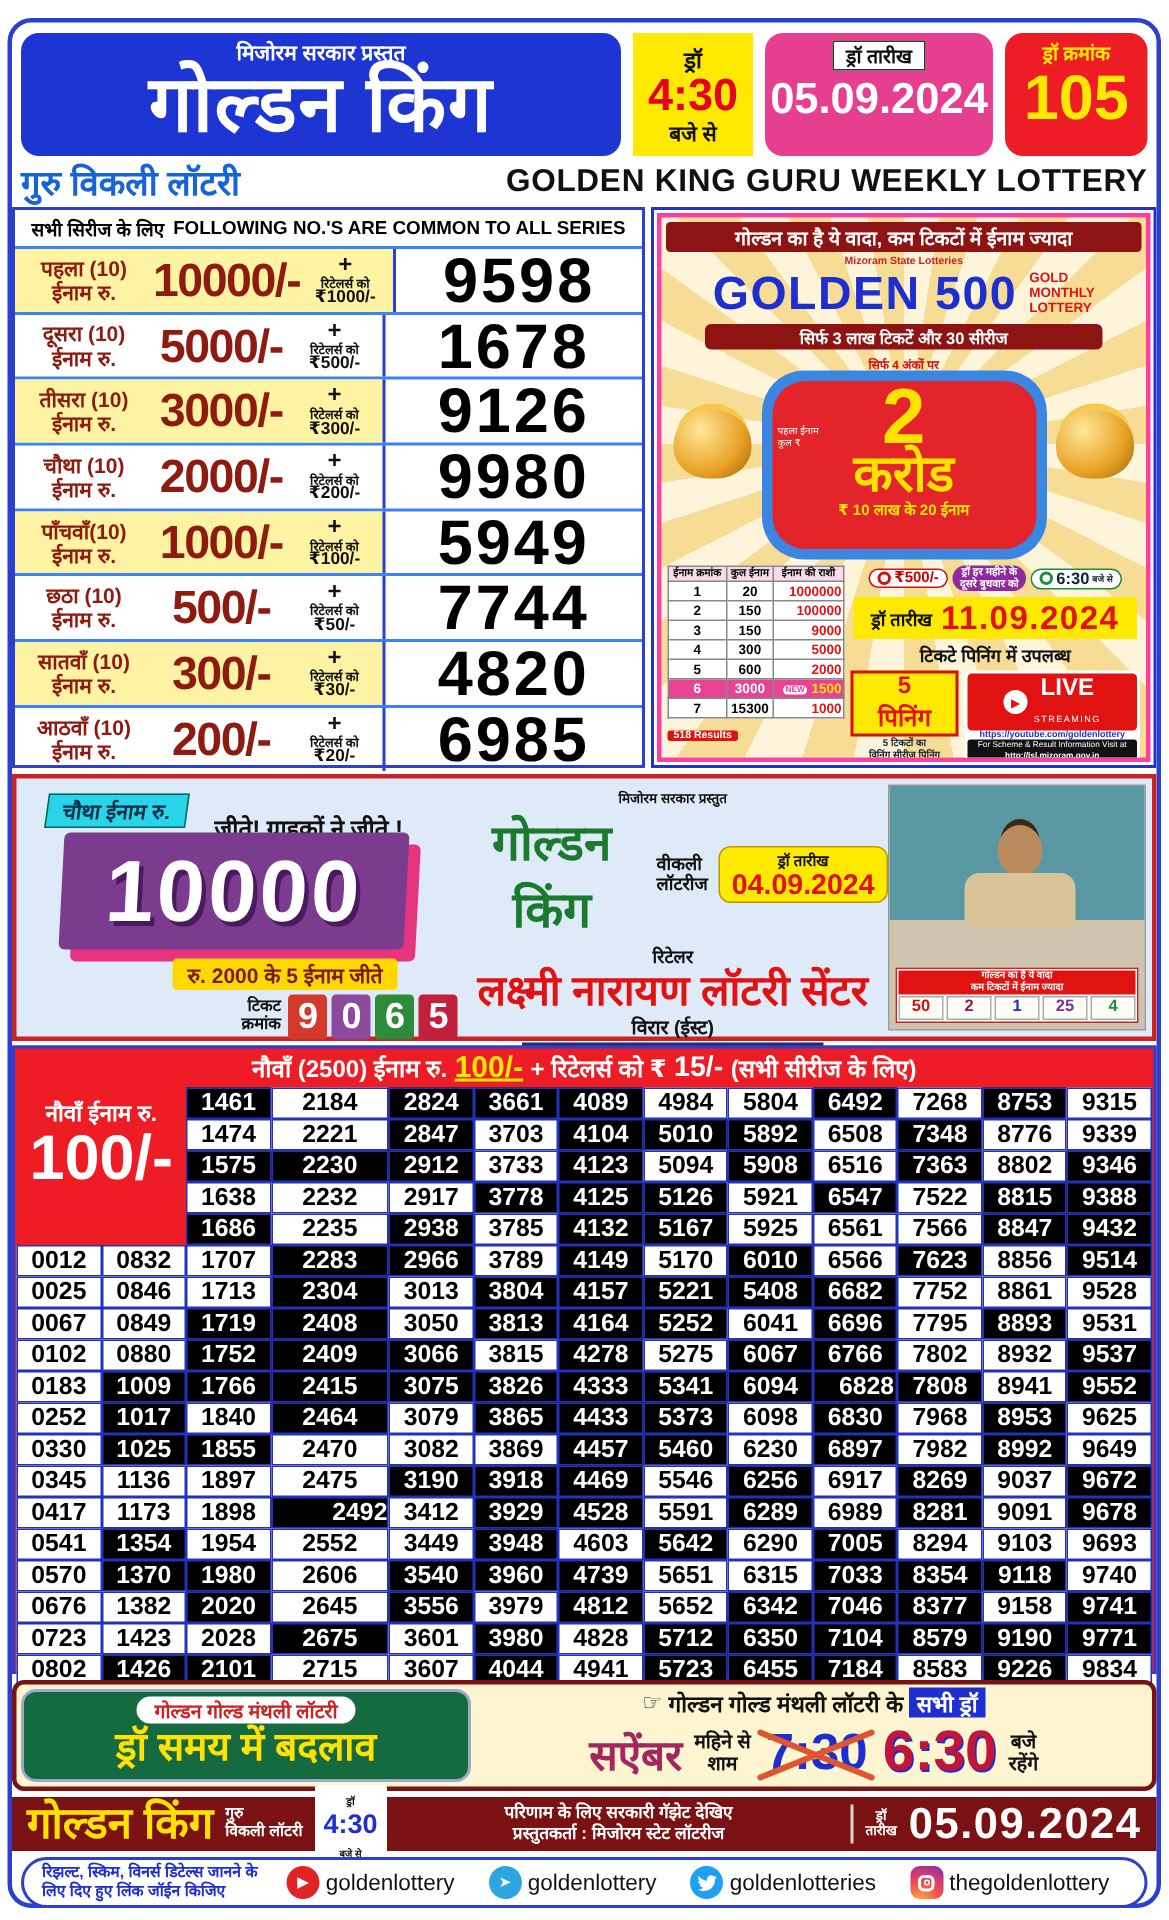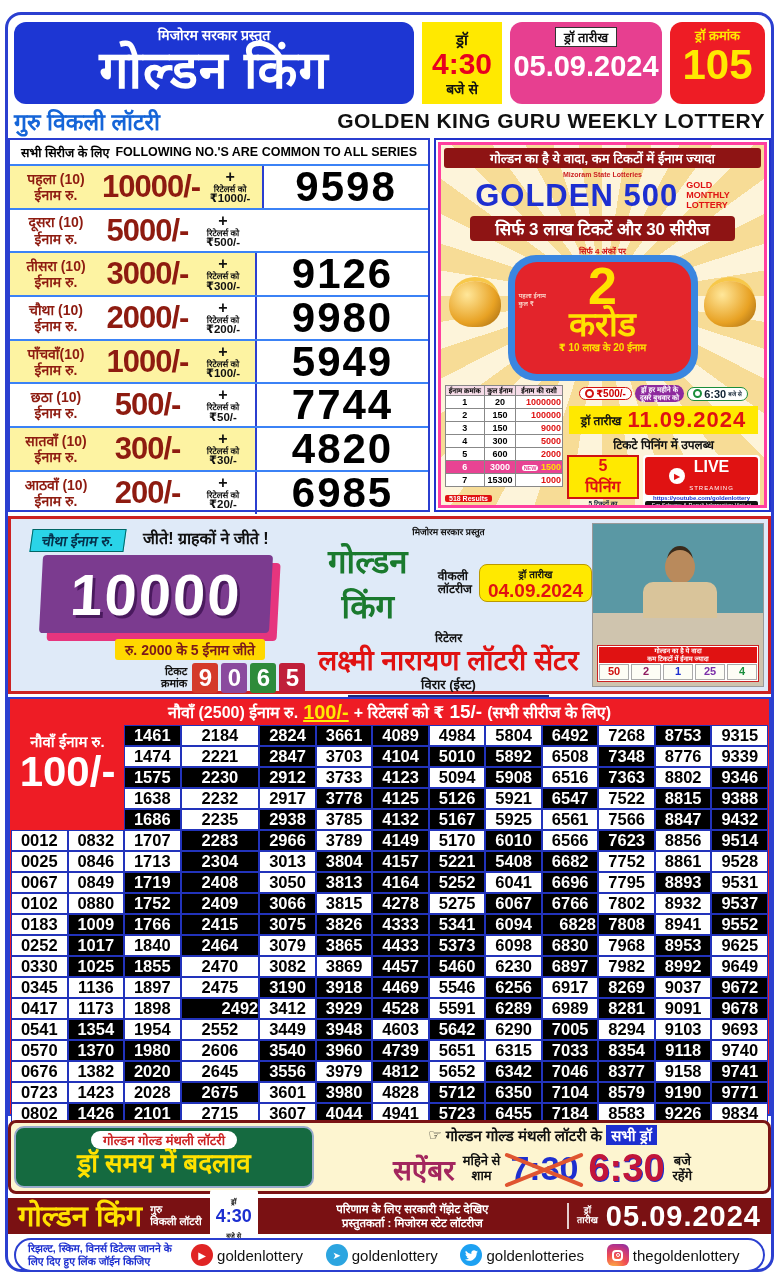--- a/index.html
+++ b/index.html
@@ -42,21 +42,21 @@
 
 
 .ad{position:absolute;left:434px;top:138px;width:337px;height:374px;border:2px solid #2233cc;background:#fff;padding:2px}
 .ad-in{width:100%;height:100%;border:3px solid #ff3fa0;background:
  repeating-conic-gradient(from 0deg at 50% 42%, #fdf4da 0deg 9deg, #f7dc96 9deg 18deg);overflow:hidden;position:relative}
 .ad-tag{margin:3px;background:#8e1414;color:#fff;font-weight:bold;font-size:13px;text-align:center;border-radius:3px;padding:1px 0}
 .ad-state{text-align:center;font-size:7px;color:#c22;font-weight:bold}
 .ad-titlerow{display:flex;justify-content:center;align-items:center;gap:8px}
 .ad-title{color:#1d2fd0;font-weight:bold;font-size:31px;letter-spacing:1px}
 .ad-sub{color:#e01212;font-weight:bold;font-size:9px;line-height:1.1;text-align:left}
-.ad-pill{margin:2px auto;width:82%;background:#8e1414;color:#fff;font-weight:bold;font-size:17px;text-align:center;border-radius:4px;padding:1px 0}
+.ad-pill{margin:2px auto;width:82%;background:#8e1414;color:#fff;font-weight:bold;font-size:11px;text-align:center;border-radius:4px;padding:1px 0}
 .ad-blobzone{position:relative;height:140px}
 .ad-only4{position:absolute;left:50%;transform:translateX(-50%);top:2px;color:#d01212;font-size:8px;font-weight:bold}
 .pot{position:absolute;top:38px;width:52px;height:46px;border-radius:50% 50% 45% 45%;background:radial-gradient(circle at 35% 30%,#ffe79a,#e8a224 60%,#9a6210);box-shadow:0 -6px 0 -2px #f7c84a}
 .pot.l{left:8px}.pot.r{right:8px}
 .blob{position:absolute;left:50%;transform:translateX(-50%);top:12px;width:190px;height:126px;background:#3a86e0;border-radius:28px;padding:7px}
 .blob-in{width:100%;height:100%;background:#e3242b;border-radius:22px;text-align:center;color:#ffe200;position:relative;padding-top:2px}
 .blob-in .two{font-size:52px;font-weight:bold;line-height:.85}
 .blob-in .crore{font-size:34px;font-weight:bold;line-height:.95}
 .blob-in .note{font-size:10px;font-weight:bold}
 .blob-first{position:absolute;left:4px;top:30px;width:30px;font-size:6.5px;color:#ffe;line-height:1.2;text-align:left}
@@ -91,21 +91,21 @@
 .liverow .yt{width:16px;height:16px;border-radius:50%;background:#fff;color:#e01212;display:flex;align-items:center;justify-content:center;font-size:8px}
 .liverow .lv{font-size:16px;font-weight:bold;line-height:.9}
 .liverow .st{font-size:6px;letter-spacing:1px}
 .liveurl{font-size:6px;color:#1d2fd0;font-weight:bold}
 .liveblk{background:#111;color:#fff;font-size:5.5px;line-height:1.25;border-radius:2px;padding:1px}
 
 
 .win{position:absolute;left:8px;top:516px;width:763px;height:178px;border:3px solid #cc2222;background:#dfeaf8;display:flex;padding:4px}
 .win-l{flex:0 0 290px;position:relative}
 .win-tier{position:absolute;left:16px;top:6px;background:#2ad4e8;border:1px solid #066;color:#05304a;font-weight:bold;font-size:14px;padding:1px 10px;transform:skewX(-8deg)}
-.win-won{position:absolute;left:128px;top:4px;color:#111;font-weight:bold;font-size:16px}
+.win-won{position:absolute;left:128px;top:18px;color:#111;font-weight:bold;font-size:16px}
 .win-blob{position:absolute;left:26px;top:32px;width:230px;height:78px;background:#7b3b8f;box-shadow:8px 8px 0 #e6357e;border-radius:4px;display:flex;align-items:center;justify-content:center;transform:skewX(-3deg)}
 .win-amt{color:#fff;font-weight:bold;font-size:58px;text-shadow:3px 3px 0 #4a1a5e;letter-spacing:2px}
 .win-sub{position:absolute;left:100px;top:116px;background:#ffd800;color:#7a1a1a;font-weight:bold;font-size:14px;padding:1px 10px;border-radius:3px}
 .win-ticket{position:absolute;left:146px;top:140px;display:flex;align-items:center;gap:5px}
 .win-ticket .tl{font-size:11px;font-weight:bold;color:#111;line-height:1.05;text-align:right}
 .digit{width:26px;height:30px;color:#fff;font-weight:bold;font-size:24px;display:flex;align-items:center;justify-content:center;border-radius:3px}
 .win-c{flex:1;text-align:center;padding-top:2px}
 .win-pres{font-size:9px;font-weight:bold;color:#111}
 .win-brandrow{display:flex;justify-content:center;align-items:center;gap:7px}
 .win-brand{color:#1a7a2e;font-weight:bold;font-size:33px}
@@ -231,20 +231,21 @@
       <div class="prow">
         <div class="pleft">
        <div class="ptier">दूसरा (10)<br>ईनाम रु.</div>
        <div class="pamt">5000/-</div>
        <div class="pret">
          <span class="plus">+</span>
          <span class="r1">रिटेलर्स को</span>
             <span class="r2">₹500/-</span>
        </div>
      </div>
+     <div class="pnum">1678</div>
       </div>
       <div class="prow hl">
         <div class="pleft">
        <div class="ptier">तीसरा (10)<br>ईनाम रु.</div>
        <div class="pamt">3000/-</div>
        <div class="pret">
          <span class="plus">+</span>
          <span class="r1">रिटेलर्स को</span>
             <span class="r2">₹300/-</span>
        </div>

